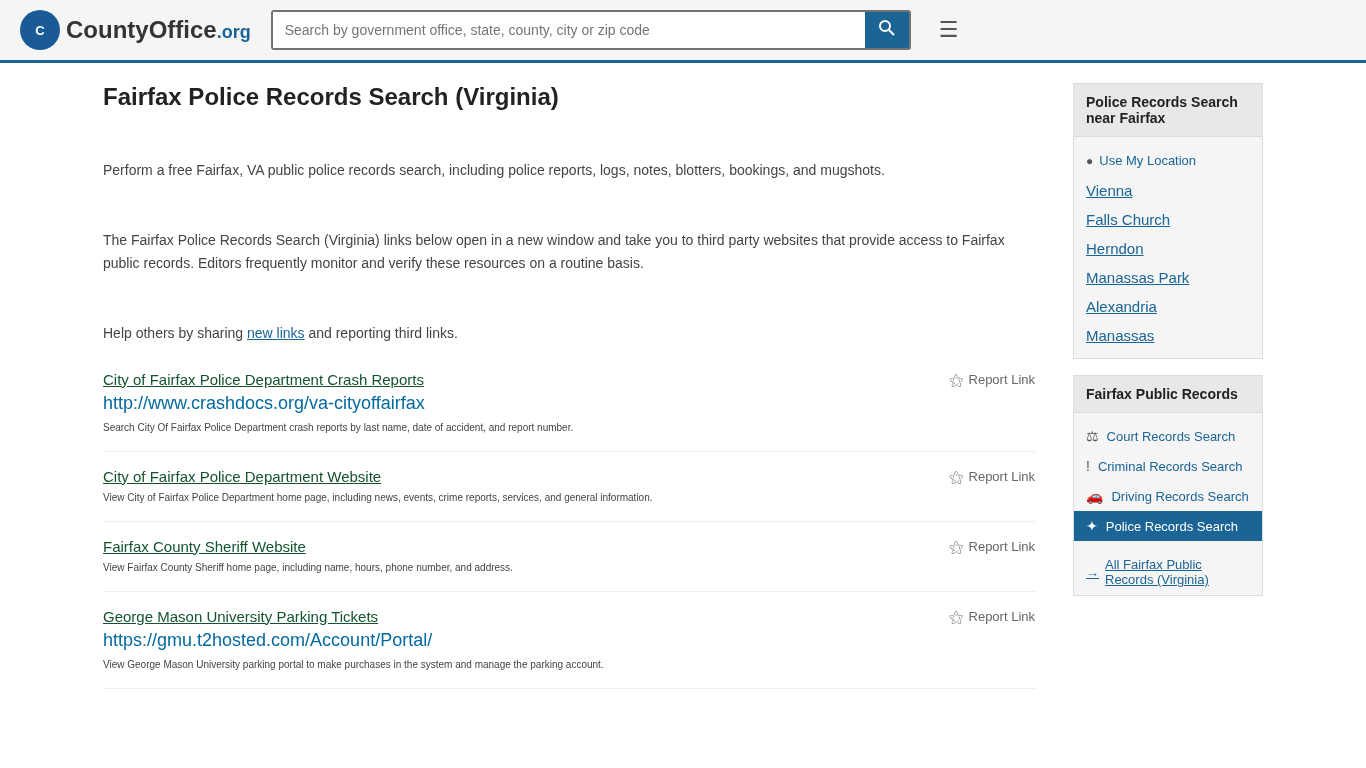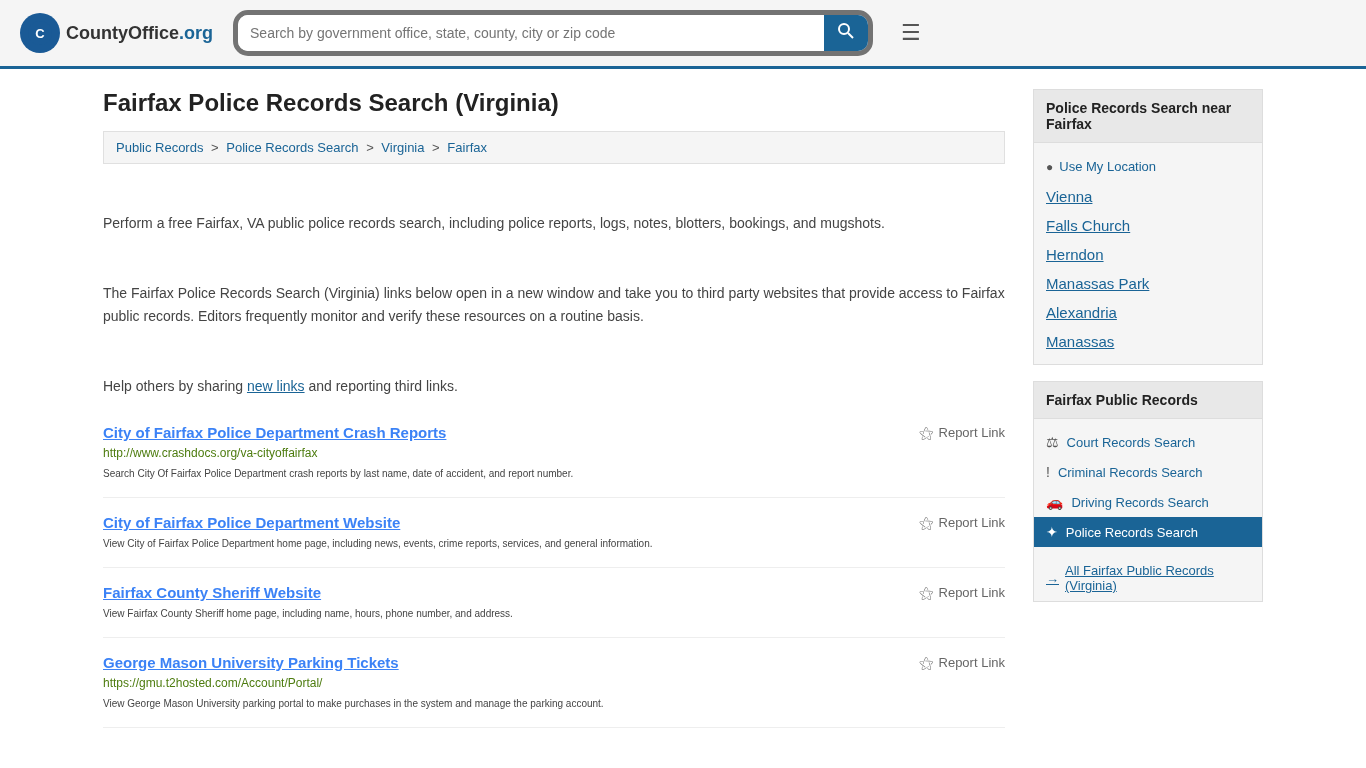--- a/index.html
+++ b/index.html
@@ -28,22 +28,22 @@
       display: flex;
       align-items: center;
       justify-content: center;
       color: white;
       font-size: 18px;
       font-weight: bold;
     }
     .search-bar {
       flex: 1;
       display: flex;
-      border: 5px solid #737373;
-      border-radius: 15px;
+      border: 2px solid #737373;
+      border-radius: 3px;
       overflow: hidden;
       max-width: 640px;
     }
     .search-bar input {
       flex: 1;
       padding: 8px 12px;
       border: none;
       outline: none;
       font-size: 14px;
       color: #999;
@@ -62,24 +62,24 @@
       color: #555;
       margin-left: 8px;
     }
 
     
     .main-container {
       display: flex;
       max-width: 1200px;
       margin: 0 auto;
       padding: 20px 20px 20px 20px;
-      gap: 28px;
+      gap: 38px;
     }
     .content { flex: 1; min-width: 0; }
-    .sidebar { width: 230px; flex-shrink: 0; }
+    .sidebar { width: 190px; flex-shrink: 0; }
 
     
     .page-title {
       font-size: 24px;
       font-weight: bold;
       color: #222;
       margin-bottom: 14px;
     }
 
     
@@ -95,42 +95,42 @@
     .breadcrumb span { color: #555; margin: 0 4px; }
 
     
     .desc-text { font-size: 14px; color: #444; margin-bottom: 10px; line-height: 1.6; margin-top: 48px; }
     .desc-text a { color: #1a6496; }
 
     
     .result-item { border-bottom: 1px solid #eee; padding: 16px 0; }
     .result-title {
       font-size: 15px;
-      font-weight: bold;
-      color: #3b82f6;
+      font-weight: normal;
+      color: #14532d;
       text-decoration: underline;
       cursor: pointer;
     }
     .result-header {
       display: flex;
       justify-content: space-between;
       align-items: flex-start;
       margin-bottom: 4px;
     }
     .report-link {
       display: flex;
       align-items: center;
       gap: 5px;
       color: #666;
       font-size: 13px;
       cursor: pointer;
       white-space: nowrap;
     }
     .report-icon { font-size: 15px; }
-    .result-url { color: #4d7c0f; font-size: 12px; margin-bottom: 6px; }
+    .result-url { color: #0369a1; font-size: 18px; margin-bottom: 6px; }
     .result-desc { font-size: 10px; color: #444; line-height: 1.5; }
 
     
     .sidebar-section {
       background: #f5f5f5;
       border: 1px solid #ddd;
       margin-bottom: 16px;
     }
     .sidebar-section-title {
       background: #e8e8e8;
@@ -192,49 +192,40 @@
 
 <header class="header">
   <div class="logo-area">
     <div class="logo-circle">
       <svg width="26" height="26" viewBox="0 0 26 26">
         <circle cx="13" cy="13" r="12" fill="#1a5a96"></circle>
         <text x="13" y="18" text-anchor="middle" fill="white" font-size="13" font-weight="bold" font-family="Arial">C</text>
       </svg>
     </div>
     <div>
-      <span style="font-size:18px;font-weight:bold;color:#333;">CountyOffice</span><span style="color:#1a6496;font-size:18px;font-weight:bold;">.org</span>
+      <span style="font-size:24px;font-weight:bold;color:#333;">CountyOffice</span><span style="color:#1a6496;font-size:18px;font-weight:bold;">.org</span>
     </div>
   </div>
   <div class="search-bar">
     <input type="text" placeholder="Search by government office, state, county, city or zip code" style="">
     <button>
       <svg width="16" height="16" viewBox="0 0 16 16" fill="white">
         <circle cx="6" cy="6" r="5" stroke="white" stroke-width="2" fill="none"></circle>
         <line x1="10" y1="10" x2="15" y2="15" stroke="white" stroke-width="2"></line>
       </svg>
     </button>
   </div>
   <div class="menu-icon">☰</div>
 </header>
 
 <div class="main-container">
 
   <div class="content">
     <h1 class="page-title">Fairfax Police Records Search (Virginia)</h1>
 
-    <div class="breadcrumb">
-      <a href="#">Public Records</a>
-      <span>&gt;</span>
-      <a href="#">Police Records Search</a>
-      <span>&gt;</span>
-      <a href="#">Virginia</a>
-      <span>&gt;</span>
-      <a href="#">Fairfax</a>
-    </div>
 
     <p class="desc-text">Perform a free Fairfax, VA public police records search, including police reports, logs, notes, blotters, bookings, and mugshots.</p>
     <p class="desc-text">The Fairfax Police Records Search (Virginia) links below open in a new window and take you to third party websites that provide access to Fairfax public records. Editors frequently monitor and verify these resources on a routine basis.</p>
     <p class="desc-text">
       <span>Help others by sharing </span><a href="#">new links</a><span> and reporting third links.</span>
     </p>
 
     <div id="results-container">
         <div class="result-item">
     <div class="result-header">

